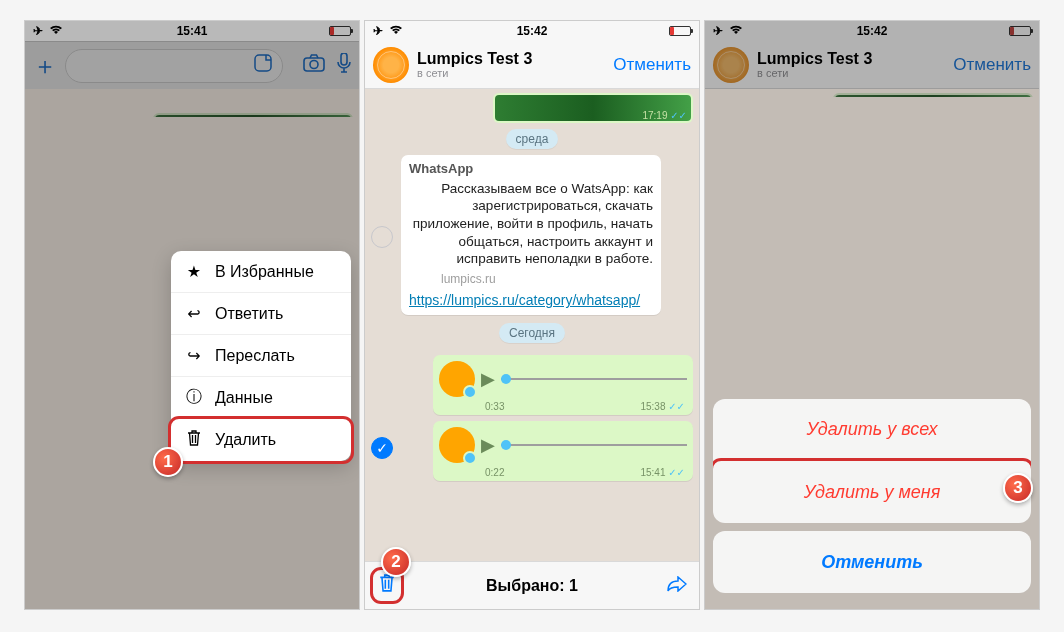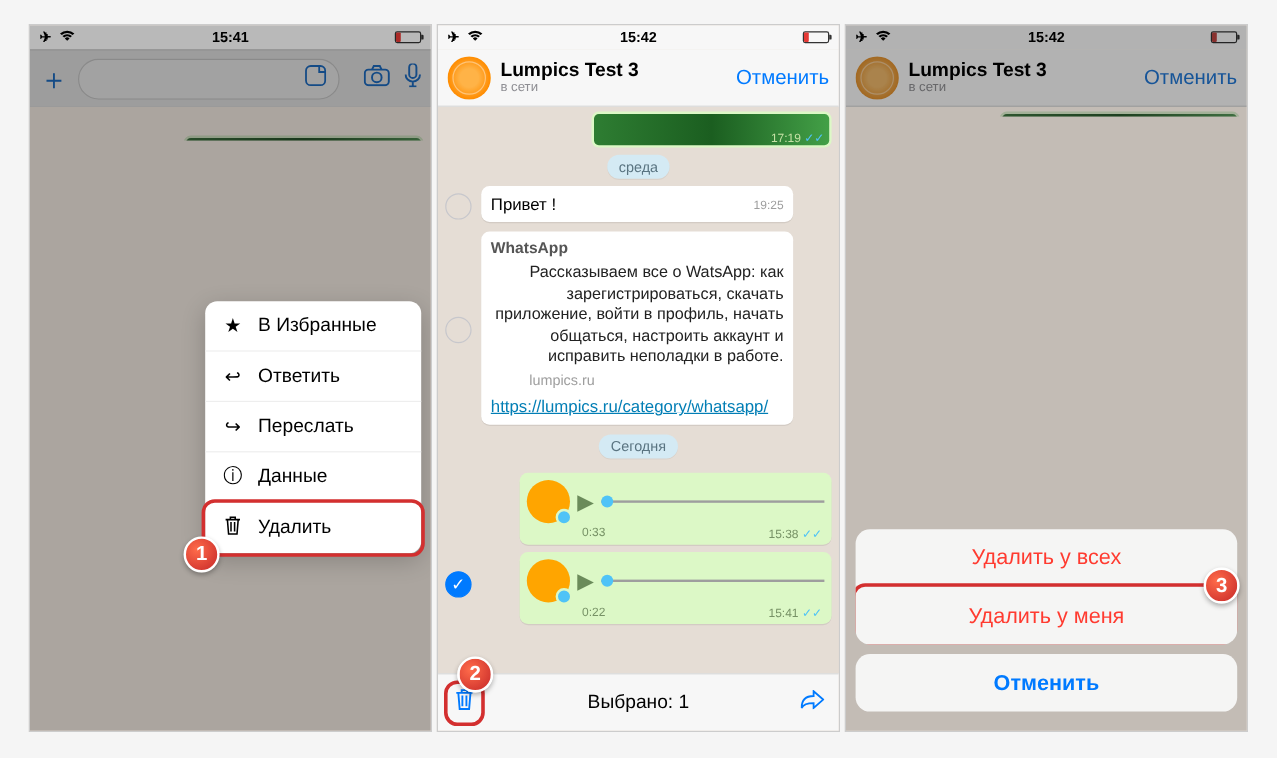--- a/index.html
+++ b/index.html
@@ -218,42 +218,43 @@
     position: relative;
   }
   .radio.checked::after {
     content: "✓"; color: #fff; font-size: 14px;
     position: absolute; inset: 0; display: flex;
     align-items: center; justify-content: center;
   }
   .with-radio { display: flex; align-items: center; }
   .with-radio .in-bubble { flex: 1; }
   .selected-count {
-    flex: 1; text-align: center; font-size: 16px;
+    flex: 1; text-align: center; font-size: 16px; font-weight: bold;
   }
   .trash-btn {
     color: #007aff; font-size: 20px;
     padding: 4px;
   }
   .action-sheet {
     position: absolute;
     left: 8px; right: 8px; bottom: 8px;
     z-index: 5;
   }
   .sheet-group {
     background: rgba(248,248,248,.95);
     border-radius: 12px;
     overflow: hidden;
     margin-bottom: 8px;
   }
   .sheet-btn {
-    height: 48px;
+    height: 62px;
     display: flex; align-items: center; justify-content: center;
     font-size: 18px;
     border-bottom: 1px solid rgba(0,0,0,.08);
+    font-style: italic;
   }
   .sheet-btn:last-child { border-bottom: none; }
   .sheet-red { color: #ff3b30; }
   .sheet-blue { color: #007aff; font-weight: 600; }
   .battery {
     width: 22px; height: 10px; border:1px solid #333; border-radius:2px; position:relative;
   }
   .battery::after{content:"";position:absolute;right:-3px;top:2px;width:2px;height:4px;background:#333;border-radius:0 1px 1px 0;}
   .battery .lvl{height:100%;background:#e53935;border-radius:1px;}
 </style>
@@ -389,27 +390,20 @@
     <div class="nav-spacer"></div>
     <span class="cancel">Отменить</span>
   </div>
   <div class="messages">
     <div class="img-msg">
       <div class="img-inner">
             <span class="img-time"><span>17:19</span> <span class="checks">✓✓</span></span>
           </div>
     </div>
     <div class="date-chip">среда</div>
-    <div class="with-radio">
-      <div class="radio"></div>
-      <div class="in-bubble">
-        <span>Привет !</span>
-        <span class="msg-time">19:25</span>
-      </div>
-    </div>
     <div class="with-radio" style="margin-top:4px;">
       <div class="radio" style="align-self:center;"></div>
       <div class="in-bubble big-bubble">
         <div class="name">WhatsApp</div>
         <div class="body">Рассказываем все о WatsApp: как зарегистрироваться, скачать приложение, войти в профиль, начать общаться, настроить аккаунт и исправить неполадки в работе.</div>
         <div class="site">lumpics.ru</div>
         <a class="link">https://lumpics.ru/category/whatsapp/</a>
       </div>
     </div>
     <div class="date-chip">Сегодня</div>

